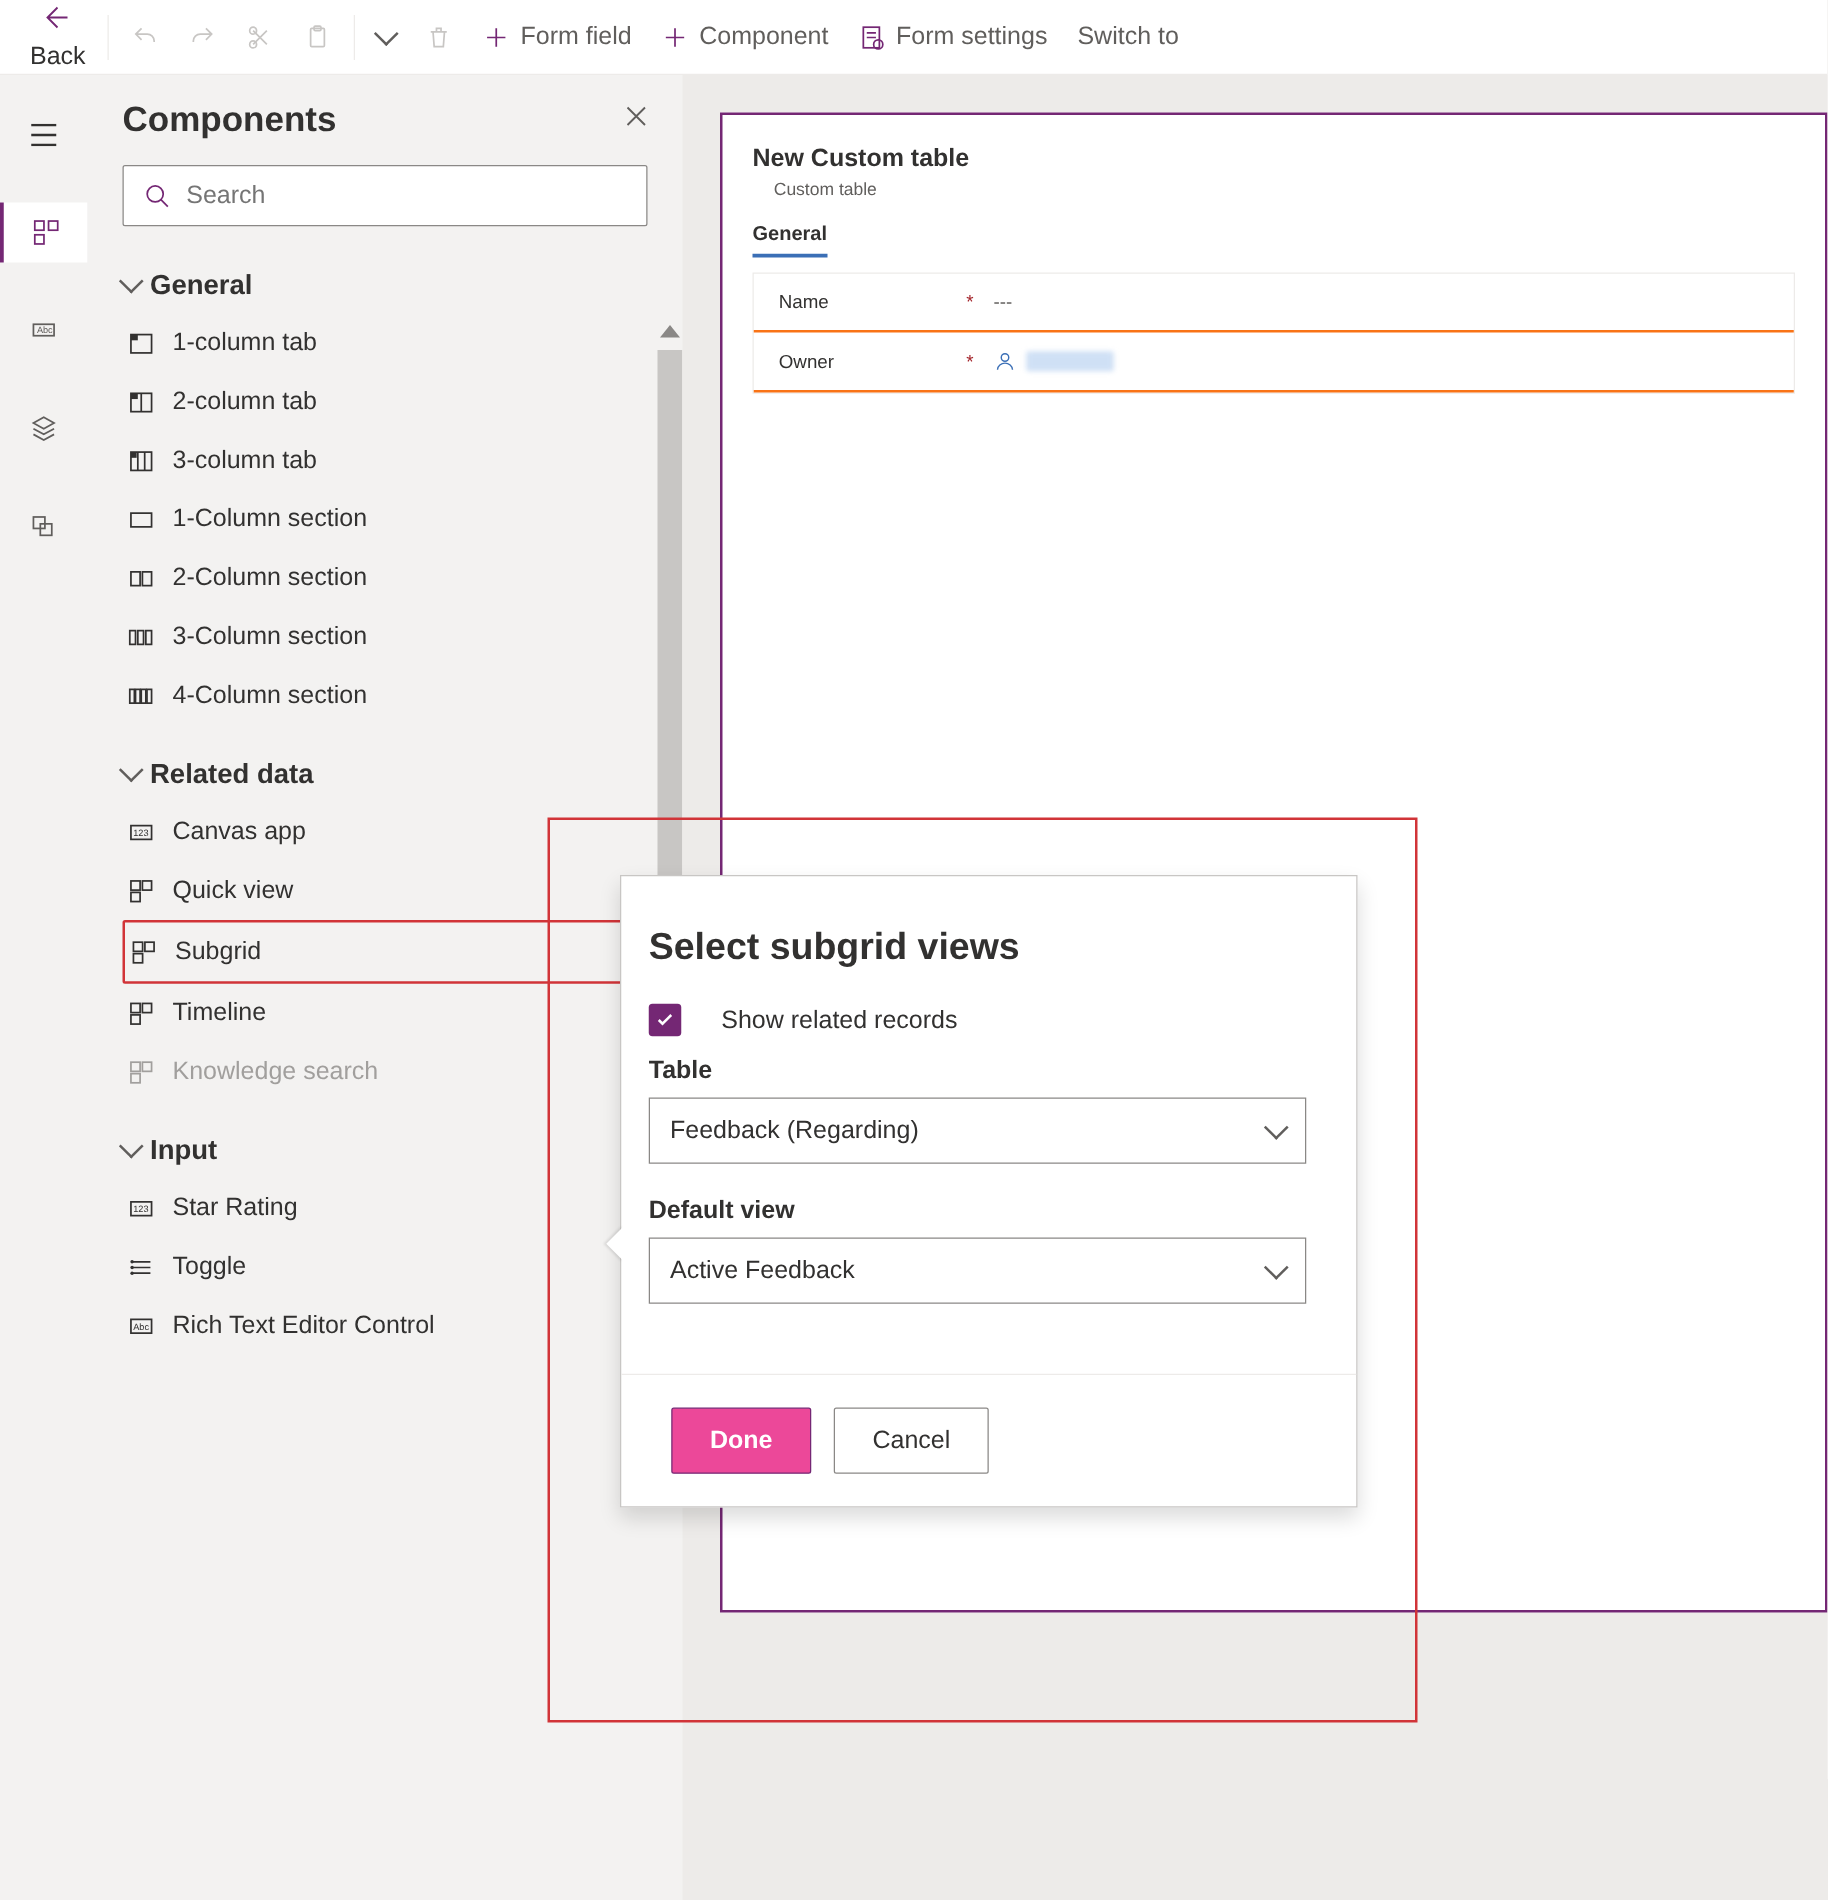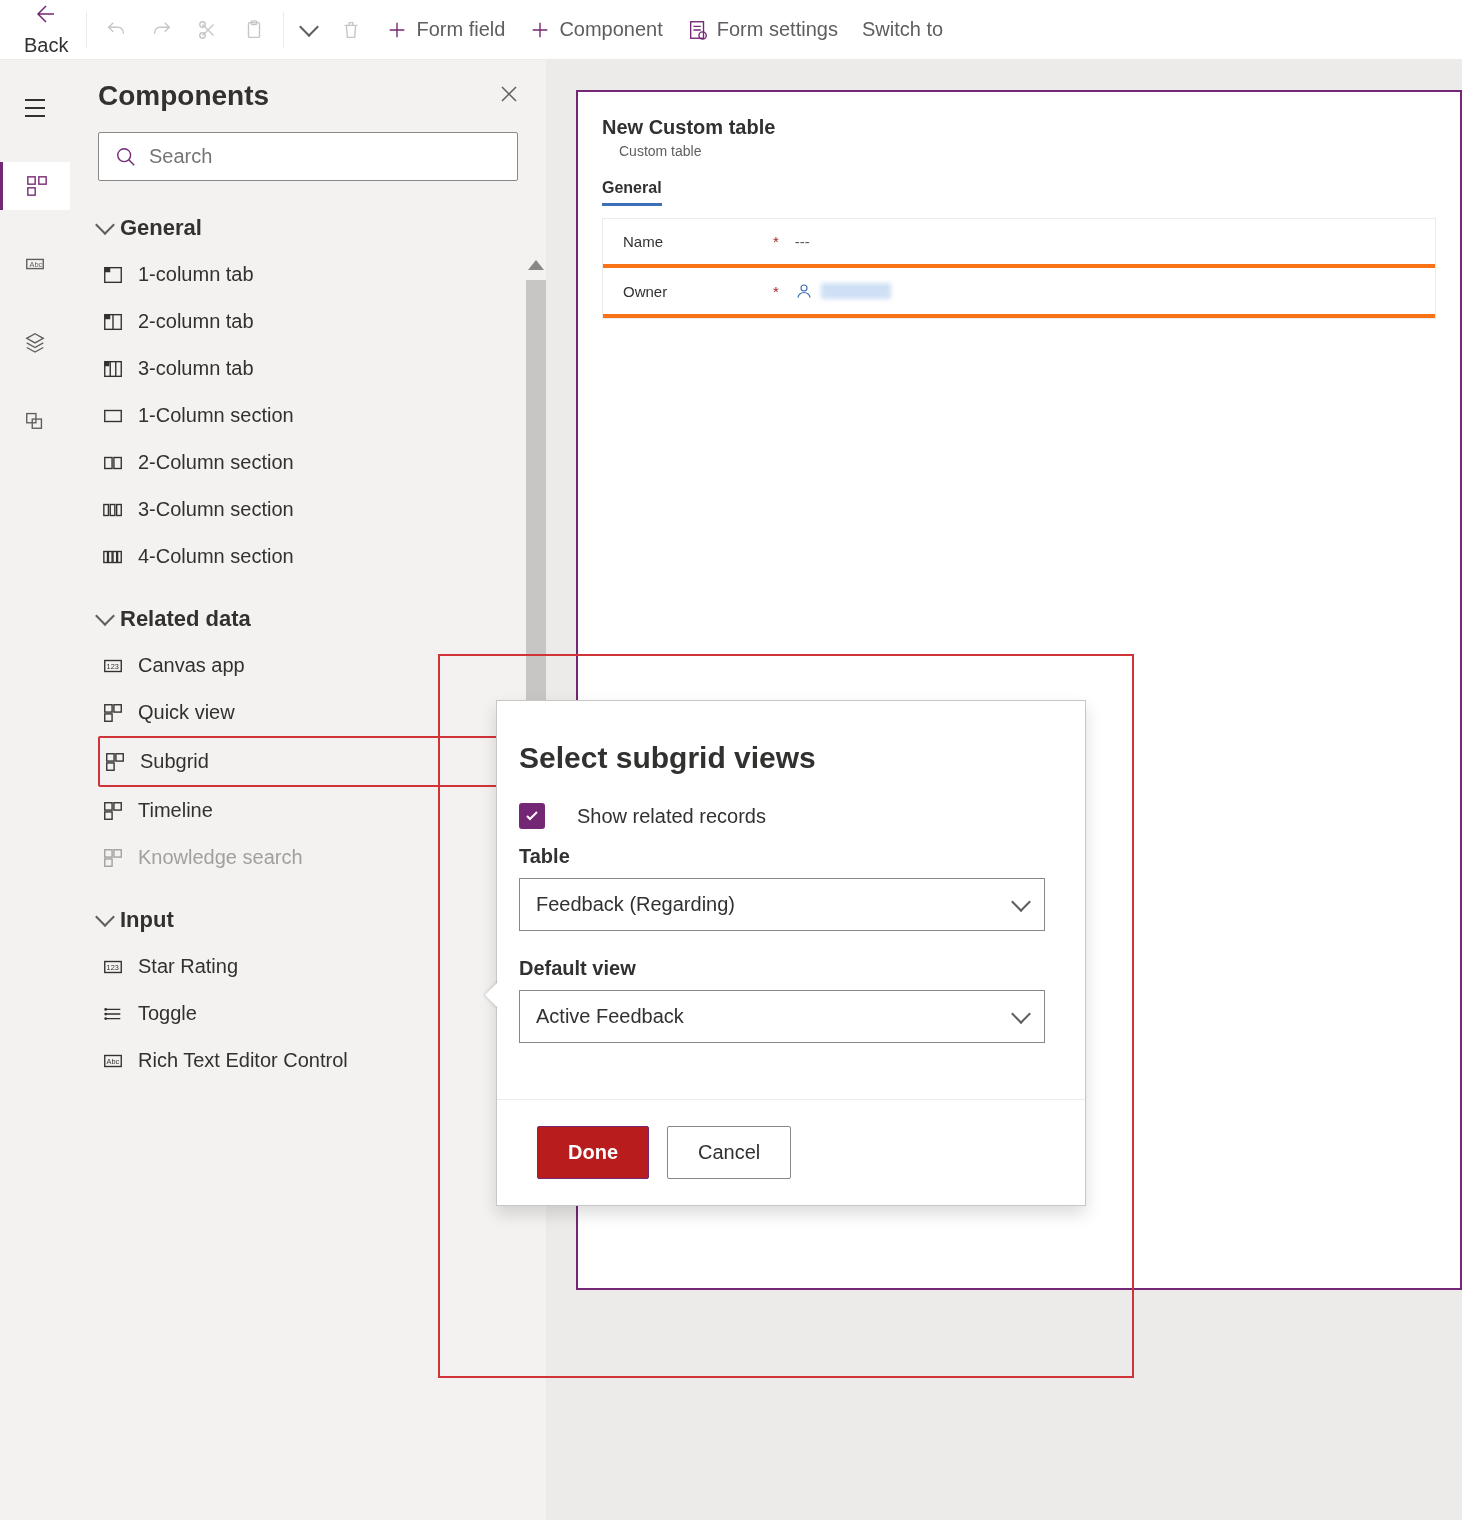--- a/index.html
+++ b/index.html
@@ -137,21 +137,21 @@
     border:2px solid #742774;
     min-height: 1200px;
     padding: 24px 24px;
   }
   .form-title { font-size:20px; font-weight:600; margin-bottom:4px; }
   .form-sub { font-size:14px; color:#605e5c; margin-bottom:20px;margin-left:17px; }
   .tab-label { font-size:16px; font-weight:600; border-bottom:3px solid #3b6fb6; display:inline-block; padding-bottom:6px; }
   .form-fields { border:1px solid #edebe9; margin-top:12px; }
   .field-row {
     display:flex; align-items:center;
-    border-bottom:4px solid #f97316;
+    border-bottom:2px solid #f97316;
     padding:14px 20px;
     font-size:15px;
   }
   .field-row .flabel { width:150px; color:#323130; }
   .field-row .req { color:#a4262c; margin-right:16px; }
   .field-row .fval { color:#605e5c; display:flex; align-items:center; gap:8px; }
   .owner-blur {
     width:70px; height:16px; background:#cfe0f5; border-radius:2px; filter:blur(2px);
   }
 
@@ -192,21 +192,21 @@
   .pv-select {
     border:1px solid #8a8886; padding:14px 16px; font-size:20px;
     display:flex; justify-content:space-between; align-items:center;
     margin-bottom:26px; cursor:pointer;
   }
   .popover-footer {
     border-top:1px solid #edebe9;
     padding:26px 40px; display:flex; gap:18px;
   }
   .btn { padding:14px 30px; font-size:20px; border-radius:2px; cursor:pointer; }
-  .btn-primary { background:#b91c1c; color:#fff; border:1px solid #742774; font-weight:600; }
+  .btn-primary { background:#ec4899; color:#fff; border:1px solid #742774; font-weight:600; }
   .btn-secondary { background:#fff; border:1px solid #8a8886; color:#323130; }
 
   
   .chevdown { display:inline-block; width:14px; height:14px; border-right:2px solid #605e5c; border-bottom:2px solid #605e5c; transform:rotate(45deg); margin-top:-6px;}
 </style>
 </head>
 <body>
 
 <div class="toolbar">
   <div class="tb-item back-item">

